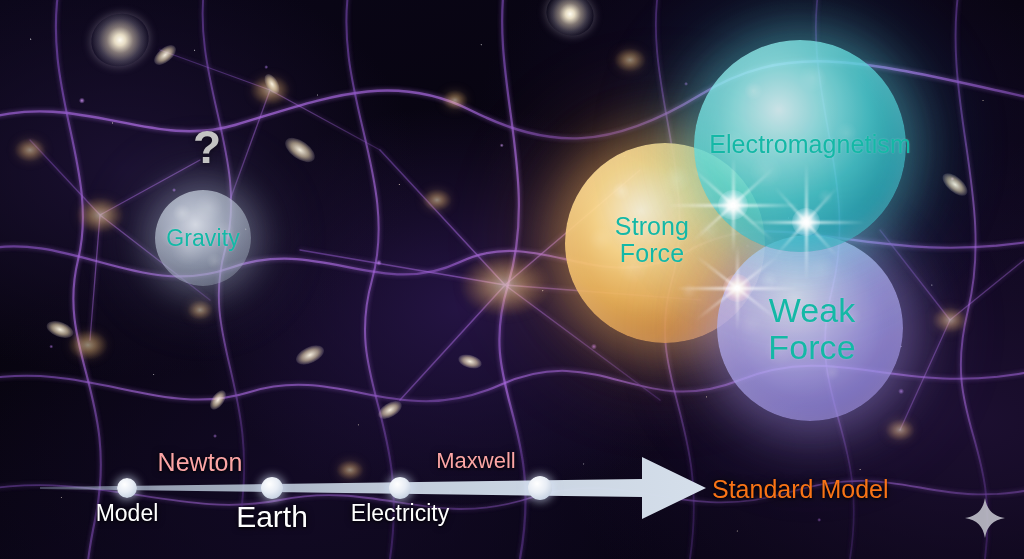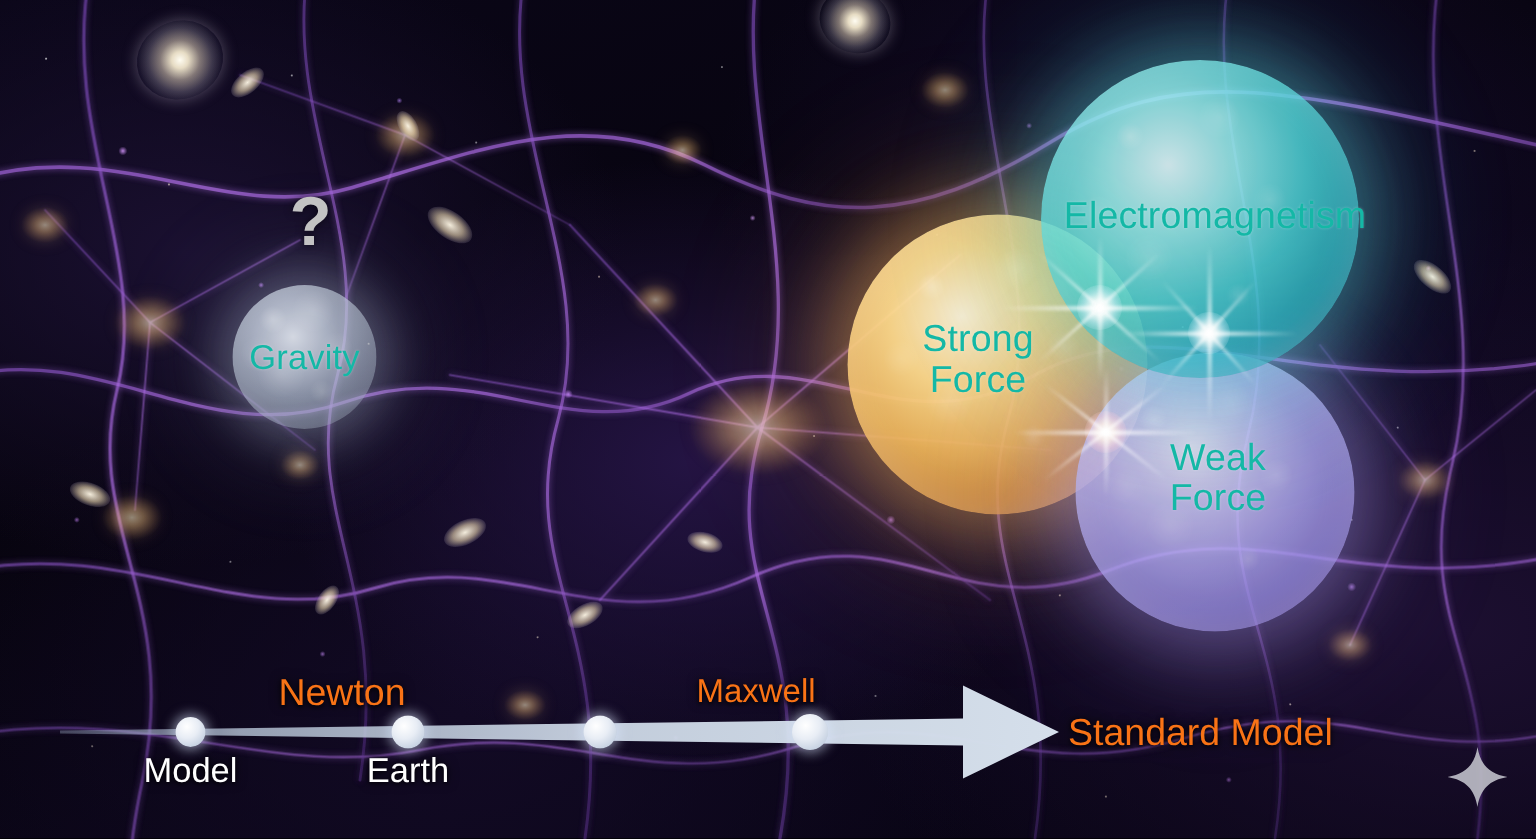--- a/index.html
+++ b/index.html
@@ -204,24 +204,23 @@
   .tick-label {
     position: absolute;
     transform: translate(-50%, 0);
     color: #ffffff;
     white-space: nowrap;
     text-shadow: 0 1px 3px rgba(0,0,0,.9), 0 0 7px rgba(0,0,0,.75);
   }
   .era-label {
     position: absolute;
     transform: translate(-50%, 0);
-    color: #f97316;
+    color: #fca5a5;
     white-space: nowrap;
     text-shadow: 0 1px 3px rgba(0,0,0,.9), 0 0 7px rgba(0,0,0,.75);
-    margin-left: 28px;
   }
   #label-standard-model {
     position: absolute;
     transform: translate(0, -50%);
     color: #f97316;
     white-space: nowrap;
     text-shadow: 0 1px 3px rgba(0,0,0,.9), 0 0 8px rgba(0,0,0,.7);
   }
   #sparkle-star { position: absolute; }
 </style>
@@ -351,21 +350,21 @@
     <div class="flare-beam-h" style="width:124px; height:3px; margin-left:-62px; margin-top:-1.5px;"></div>
     <div class="flare-beam-v" style="width:3px; height:86px; margin-left:-1.5px; margin-top:-43px;
          background:linear-gradient(180deg, rgba(255,255,255,0), rgba(255,255,255,.65) 50%, rgba(255,255,255,0));"></div>
     <div class="flare-beam-d1" style="width:104px; height:2px; margin-left:-52px; margin-top:-1px; transform:rotate(38deg);"></div>
     <div class="flare-beam-d2" style="width:104px; height:2px; margin-left:-52px; margin-top:-1px; transform:rotate(-38deg);"></div>
   </div>
 
   <div class="sphere-label" style="left:660px; top:131px; width:300px; font-size:25px;">Electromagnetism</div>
   <div class="sphere-label" style="left:582px; top:213px; width:140px; font-size:25px;text-align:center;">Strong
 Force</div>
-  <div class="sphere-label" style="left:742px; top:292px; width:140px; font-size:25px;">Weak
+  <div class="sphere-label" style="left:742px; top:292px; width:140px; font-size:34px;">Weak
 Force</div>
 
   <div id="timeline">
     <svg id="timeline-arrow" width="1024" height="559" viewBox="0 0 1024 559">
       <defs>
         <linearGradient id="arrowGrad" x1="0" y1="0" x2="1" y2="0">
           <stop offset="0%" stop-color="#9fb0c6" stop-opacity=".35"></stop>
           <stop offset="18%" stop-color="#b8c6d8" stop-opacity=".8"></stop>
           <stop offset="55%" stop-color="#cdd8e6" stop-opacity=".95"></stop>
           <stop offset="100%" stop-color="#d5dfeb" stop-opacity="1"></stop>
@@ -373,21 +372,22 @@
       </defs>
       <path d="M 40,487 L 642,479 L 642,457 L 706,488 L 642,519 L 642,497 L 40,489 Z" fill="url(#arrowGrad)"></path>
     </svg>
 
     <div class="tick-dot" style="left:127px; top:488px; width:20px; height:20px;"></div>
     <div class="tick-dot" style="left:272px; top:488px; width:22px; height:22px;"></div>
     <div class="tick-dot" style="left:400px; top:488px; width:22px; height:22px;"></div>
     <div class="tick-dot" style="left:540px; top:488px; width:24px; height:24px;"></div>
 
     <div class="tick-label" style="left:127px; top:500px; font-size:23px;">Model</div>
-    <div class="tick-label" style="left:272px; top:500px; font-size:23px;">Earth</div>
+    <div class="tick-label" style="left:272px; top:500px; font-size:30px;">Earth</div>
+    <div class="tick-label" style="left:400px; top:500px; font-size:23px;">Electricity</div>
 
     <div class="era-label" style="left:200px; top:448px; font-size:25px;">Newton</div>
     <div class="era-label" style="left:476px; top:448px; font-size:22px;">Maxwell</div>
 
     <div id="label-standard-model" style="left:712px; top:489px; font-size:25px;">Standard Model</div>
   </div>
 
   <svg id="sparkle-star" width="44" height="44" viewBox="0 0 44 44" style="left:963px; top:496px;">
     <path d="M22,2 C24,14 30,20 42,22 C30,24 24,30 22,42 C20,30 14,24 2,22 C14,20 20,14 22,2 Z" fill="#bcbcc6" opacity=".92"></path>
   </svg>

